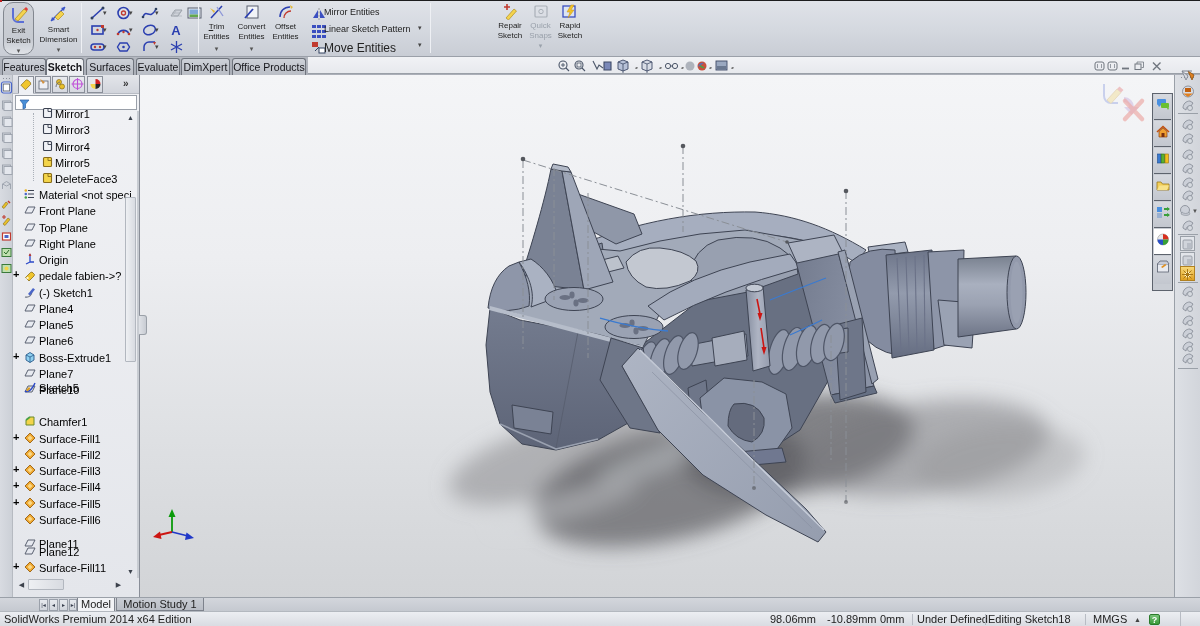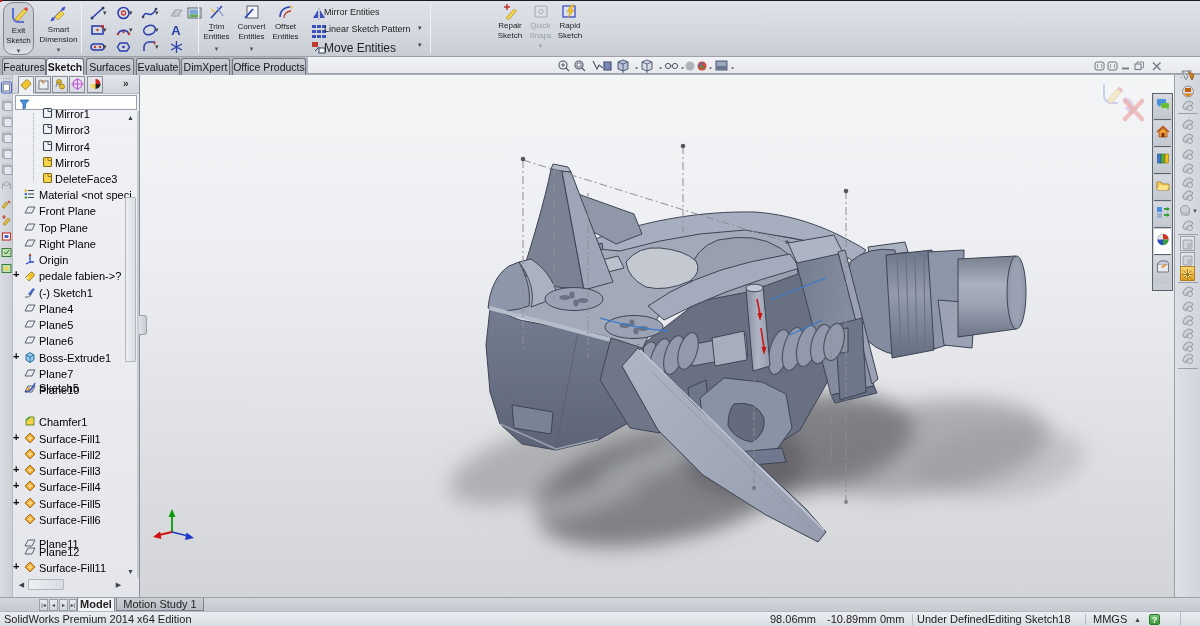--- a/index.html
+++ b/index.html
@@ -870,21 +870,21 @@
         </svg></div>
 </div>
 <div class="ab" style="left:139px;top:315px;width:8px;height:20px;background:linear-gradient(90deg,#dfe2e7,#c8ccd3);border:1px solid #9aa0a8;border-left:none;border-radius:0 3px 3px 0">
  <div style="position:absolute;left:2px;top:3px;width:3px;height:13px;background:radial-gradient(circle 1px,#7a808a 40%,transparent 41%) 0 0/3px 4px"></div>
 </div>
 <div class="ab" id="mtabs">
  <div class="ab" style="left:39px;top:1px;width:9px;height:12px;border:1px solid #9aa0aa;background:linear-gradient(#e6e9ee,#d2d6dd);font-size:6px;color:#3a4150;text-align:center;line-height:11px">|◂</div>
  <div class="ab" style="left:49px;top:1px;width:9px;height:12px;border:1px solid #9aa0aa;background:linear-gradient(#e6e9ee,#d2d6dd);font-size:6px;color:#3a4150;text-align:center;line-height:11px">◂</div>
  <div class="ab" style="left:59px;top:1px;width:9px;height:12px;border:1px solid #9aa0aa;background:linear-gradient(#e6e9ee,#d2d6dd);font-size:6px;color:#3a4150;text-align:center;line-height:11px">▸</div>
  <div class="ab" style="left:69px;top:1px;width:8px;height:12px;border:1px solid #9aa0aa;background:linear-gradient(#e6e9ee,#d2d6dd);font-size:6px;color:#3a4150;text-align:center;line-height:11px">▸|</div>
- <div class="mtb" style="left:77px;width:38px;background:#f2f3f6;font-weight:bold;border-bottom:none;height:14px">Model</div>
+ <div class="mtb" style="left:77px;width:38px;background:#f2f3f6;font-weight:normal;border-bottom:none;height:14px">Model</div>
  <div class="mtb" style="left:116px;width:88px">Motion Study 1</div>
 </div>
 <div class="ab" id="status">
  <div style="left:4px">SolidWorks Premium 2014 x64 Edition</div>
  <div style="left:770px">98.06mm</div>
  <div style="left:827px">-10.89mm</div>
  <div style="left:880px">0mm</div>
  <div style="left:917px">Under Defined</div>
  <div style="left:988px">Editing Sketch18</div>
  <div style="left:1093px">MMGS</div>

